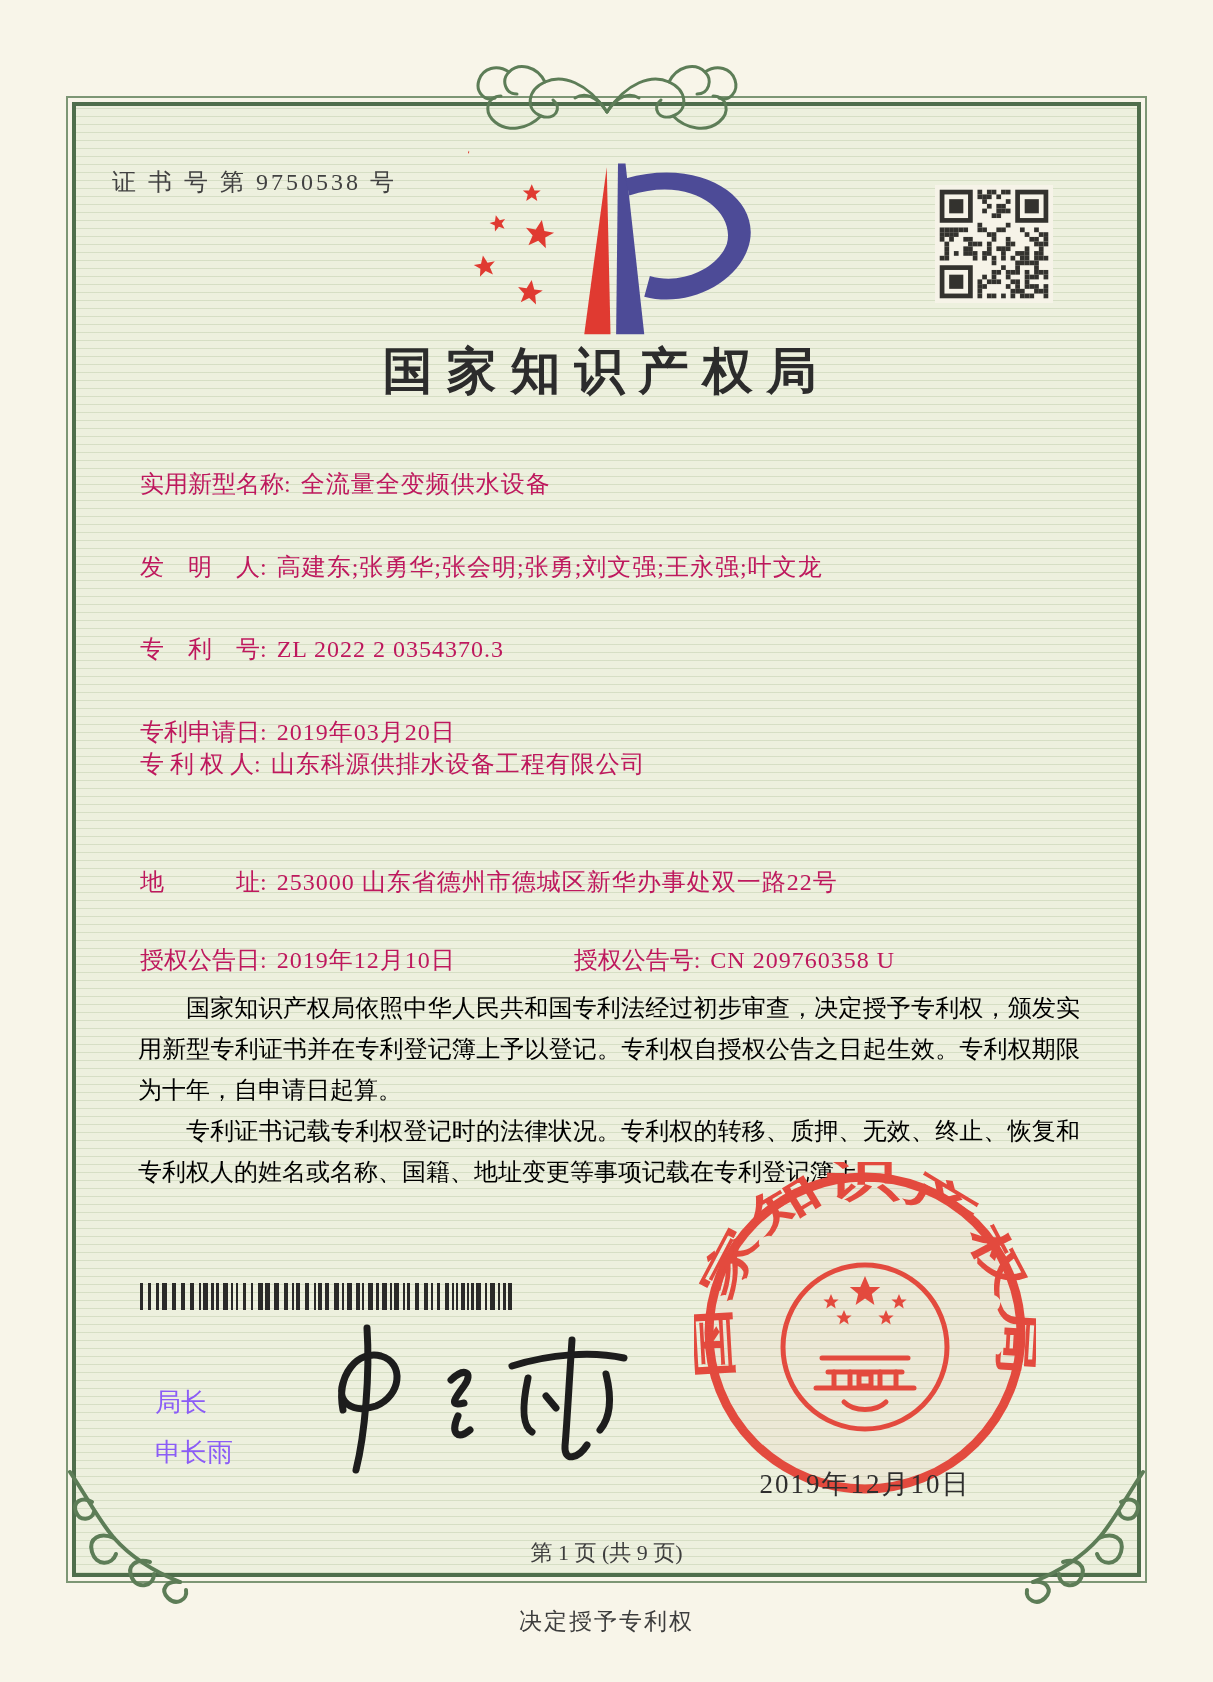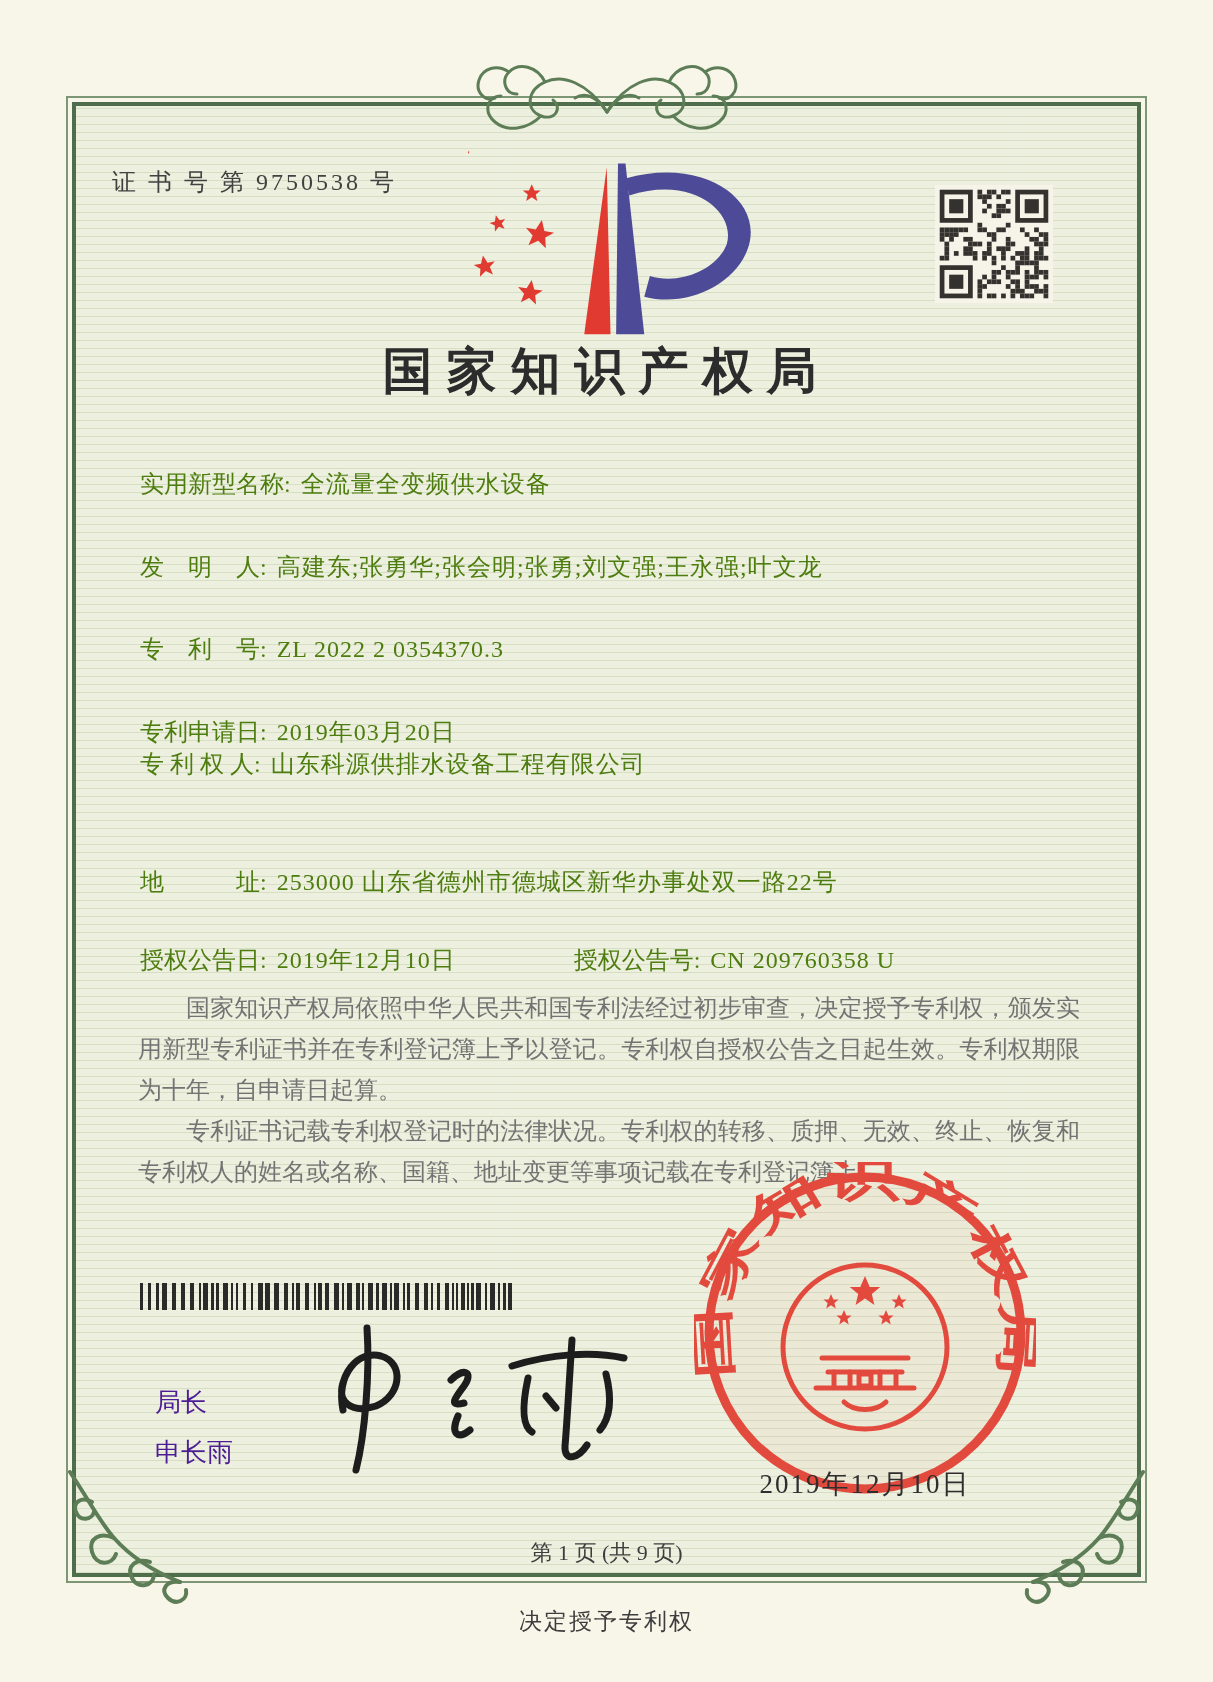--- a/index.html
+++ b/index.html
@@ -21,31 +21,31 @@
       repeating-linear-gradient(0deg, rgba(122,152,96,0.20) 0 1px, rgba(0,0,0,0) 1px 8px),
       #edf0de;
   }
   .cert-number{position:absolute;left:112px;top:166px;font-size:24px;letter-spacing:3px;color:#414141;}
   .logo{position:absolute;left:468px;top:150px;width:300px;height:192px;}
   .qr{position:absolute;left:935px;top:185px;width:118px;height:118px;}
   .title{
     position:absolute;left:66px;top:338px;width:1081px;text-align:center;
     font-size:50px;font-weight:bold;letter-spacing:14px;color:#2c2c2c;
   }
-  .frow{position:absolute;left:140px;font-size:24px;white-space:nowrap;color:#4d7c0f;}
+  .frow{position:absolute;left:140px;font-size:24px;white-space:nowrap;color:#be185d;}
   .frow .fvalue{margin-left:10px;letter-spacing:1px;}
   .grant-right{margin-left:118px;margin-top:32px;}
   .paras{
     position:absolute;left:138px;top:988px;width:942px;
-    font-size:24px;line-height:41px;text-align:justify;color:#737373;
+    font-size:24px;line-height:41px;text-align:justify;color:#000000;
   }
   .paras p{margin:0;text-indent:2em;}
   .barcode{position:absolute;left:140px;top:1283px;width:382px;height:27px;font-size:0;}
   .barcode i{display:inline-block;height:100%;background:#2a2a28;}
-  .officer{position:absolute;left:155px;top:1378px;font-size:26px;color:#4c1d95;line-height:50px;}
+  .officer{position:absolute;left:155px;top:1378px;font-size:26px;color:#8b5cf6;line-height:50px;}
   .signature{position:absolute;left:288px;top:1312px;width:350px;height:180px;}
   .seal{position:absolute;left:694px;top:1162px;width:342px;height:342px;}
   .seal-date{
     position:absolute;left:700px;top:1466px;width:330px;text-align:center;
     font-size:27px;letter-spacing:2px;color:#2e2e2e;
   }
   .page-info{position:absolute;left:66px;top:1538px;width:1081px;text-align:center;font-size:22px;color:#3d3d3d;}
   .back-note{position:absolute;left:0;top:1606px;width:1213px;text-align:center;font-size:23px;letter-spacing:2px;color:#3d3d3d;}
   .ornament{position:absolute;pointer-events:none;}
   .orn-top{left:467px;top:52px;width:280px;height:100px;}

